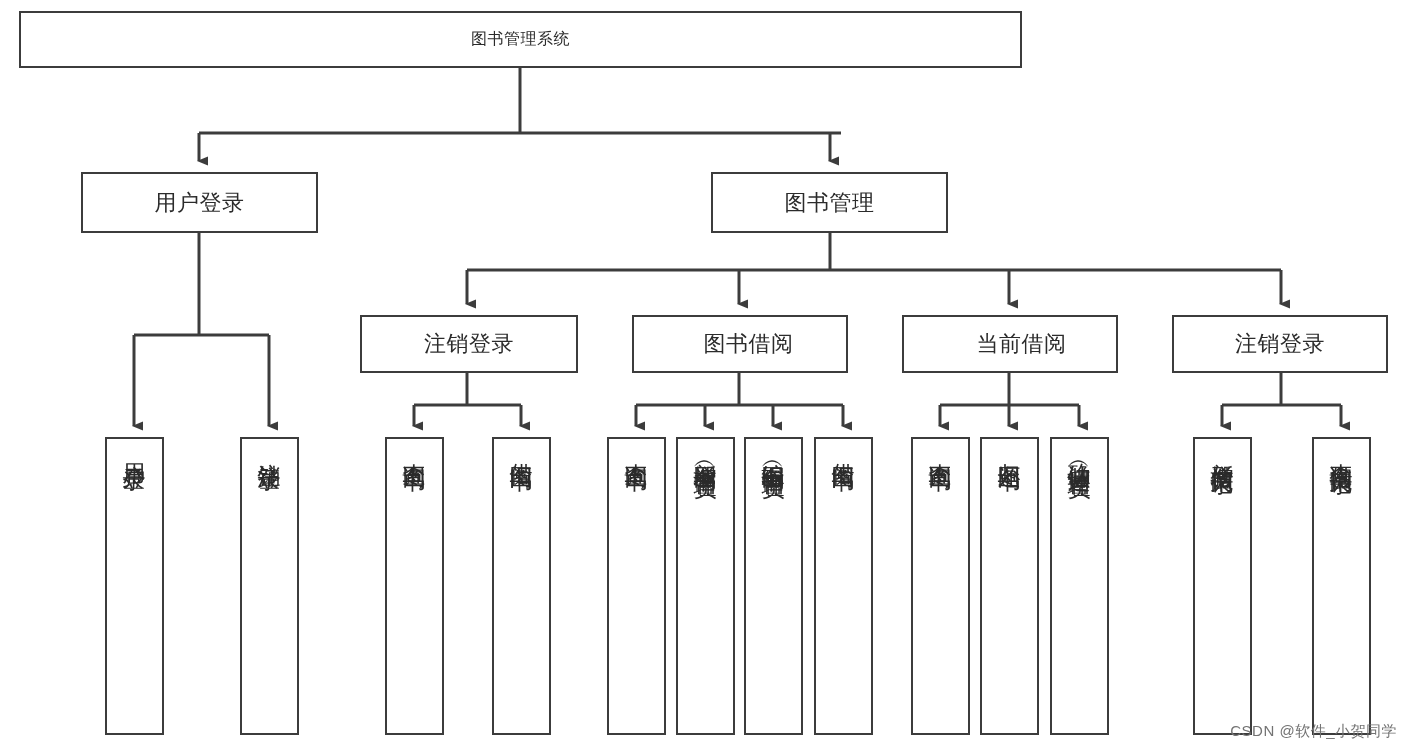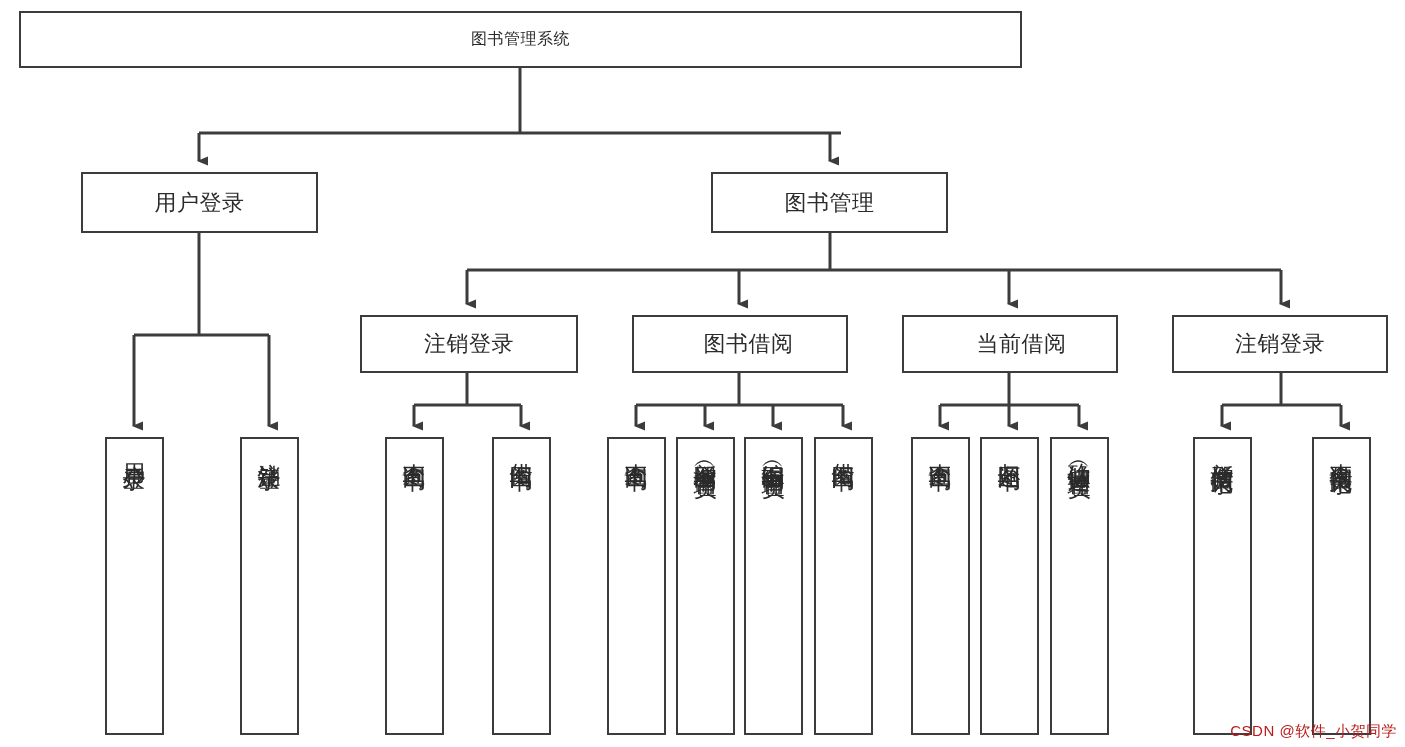--- a/index.html
+++ b/index.html
@@ -66,21 +66,21 @@
     max-height: 285px;
   }
   .node.vert.tall .label {
     max-height: 292px;
   }
   .watermark {
     position: absolute;
     right: 8px;
     bottom: 6px;
     font-size: 15px;
-    color: #b91c1c;
+    color: #737373;
     letter-spacing: 0.5px;
     white-space: nowrap;
     user-select: none;
   }
 </style>
 </head>
 <body>
 
 <div id="canvas">
 

